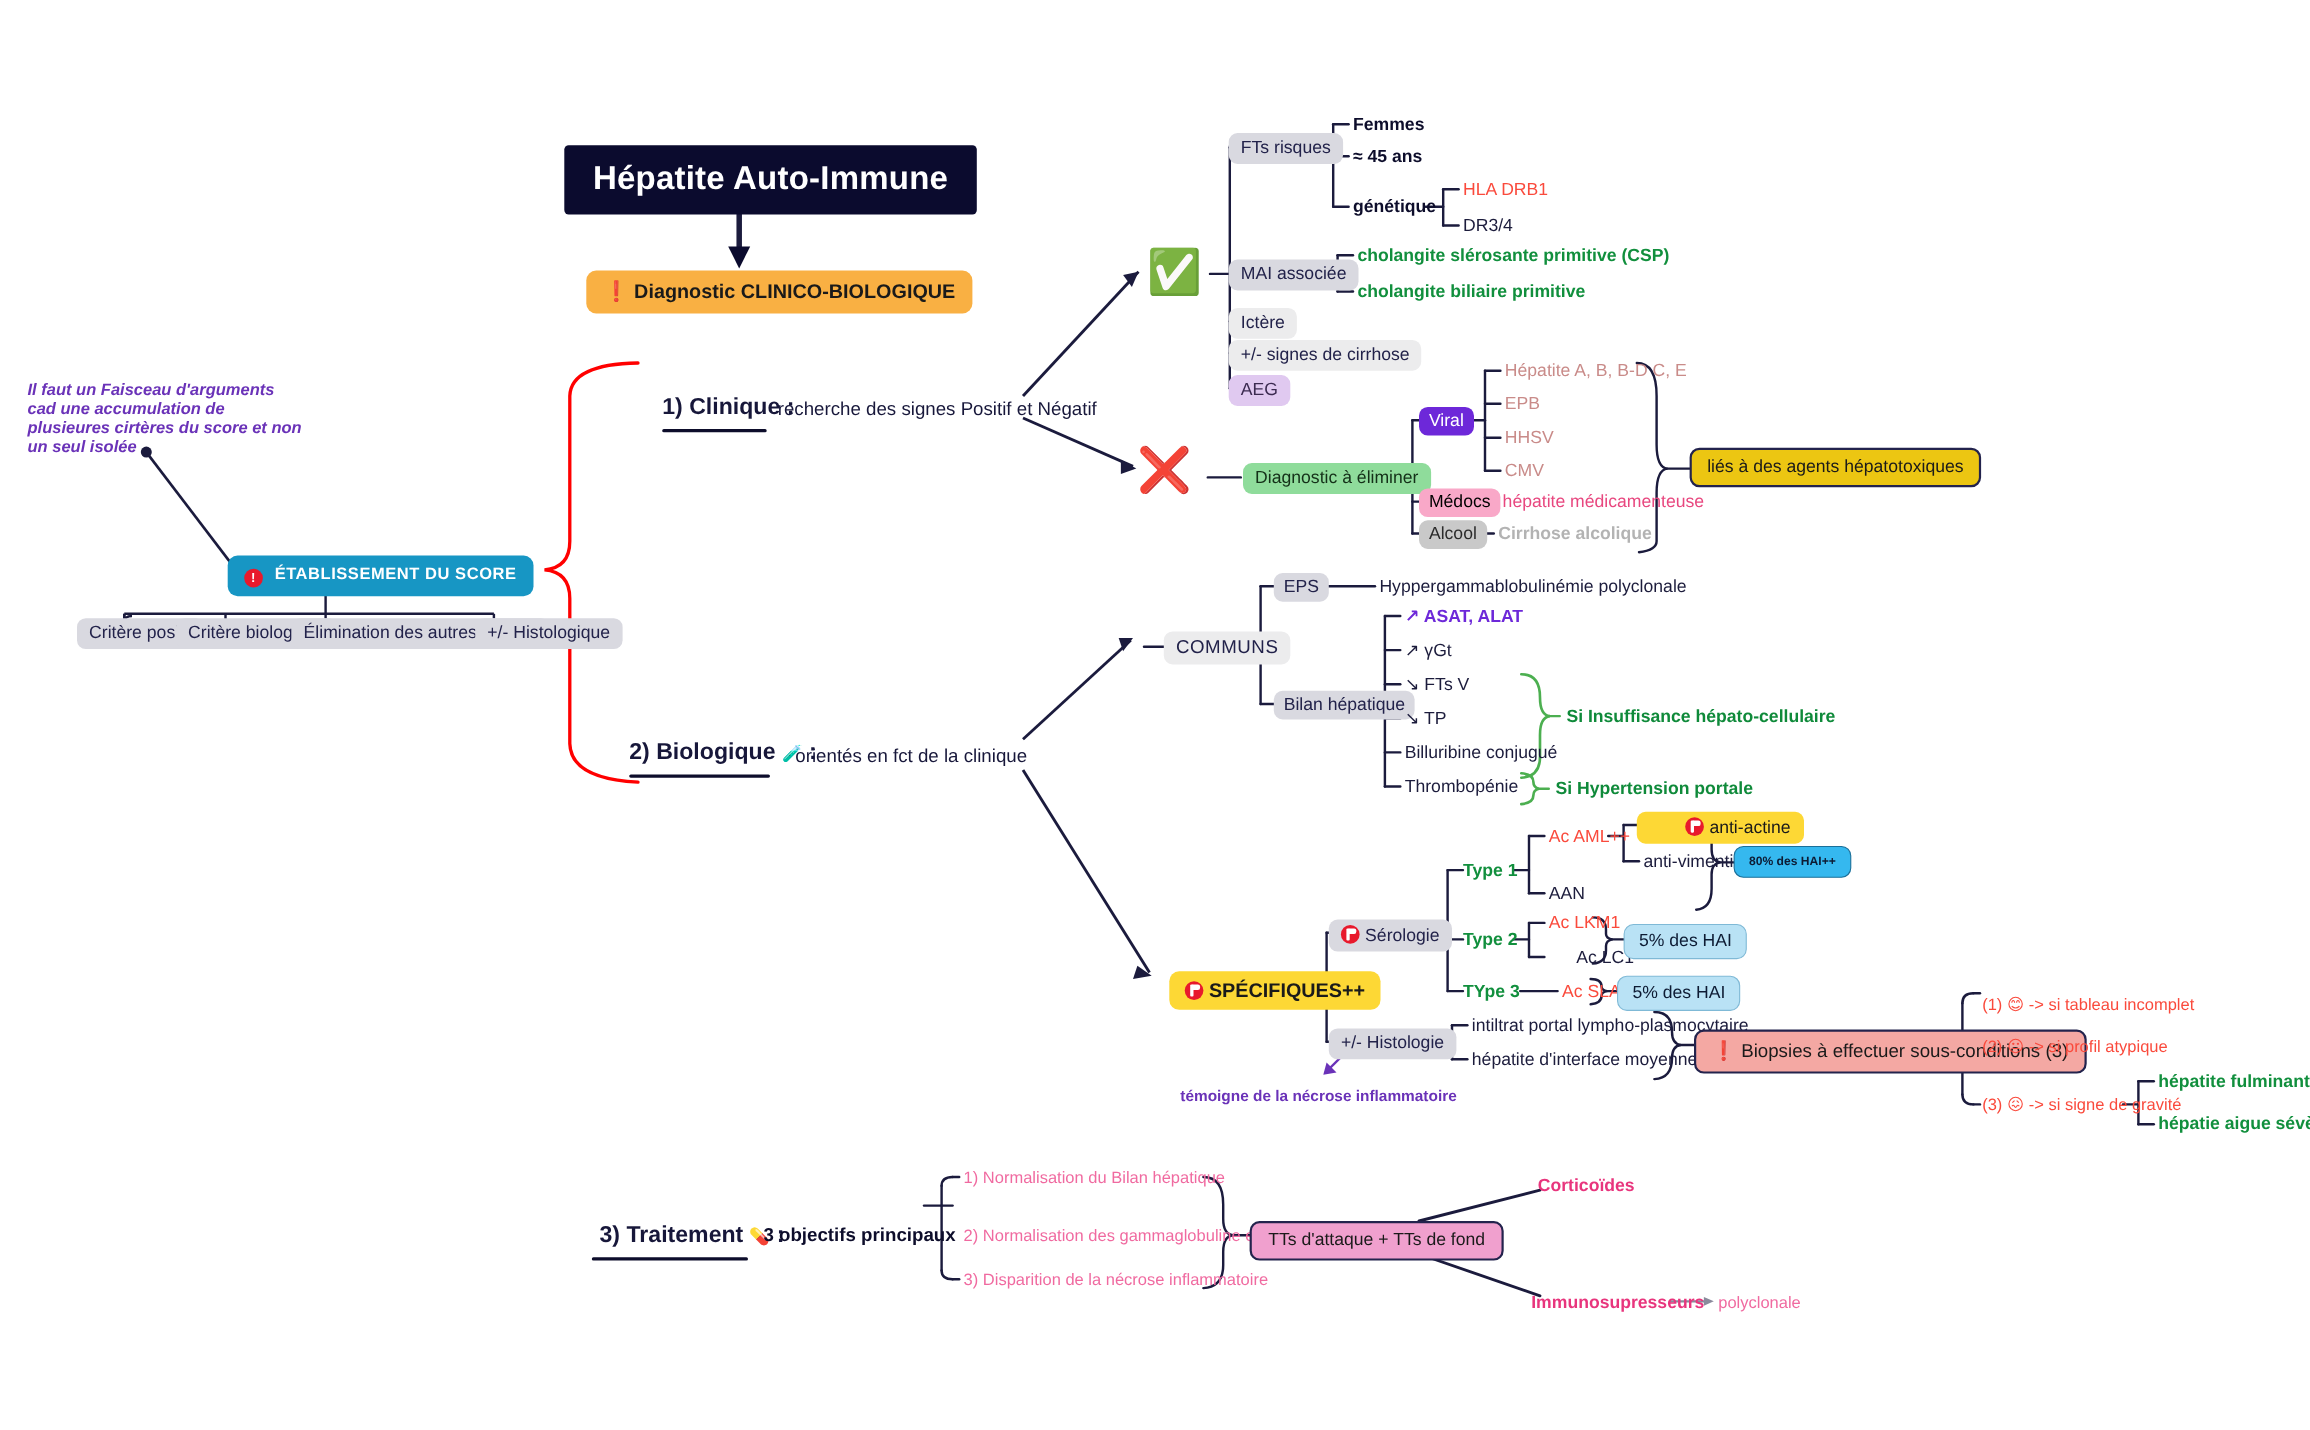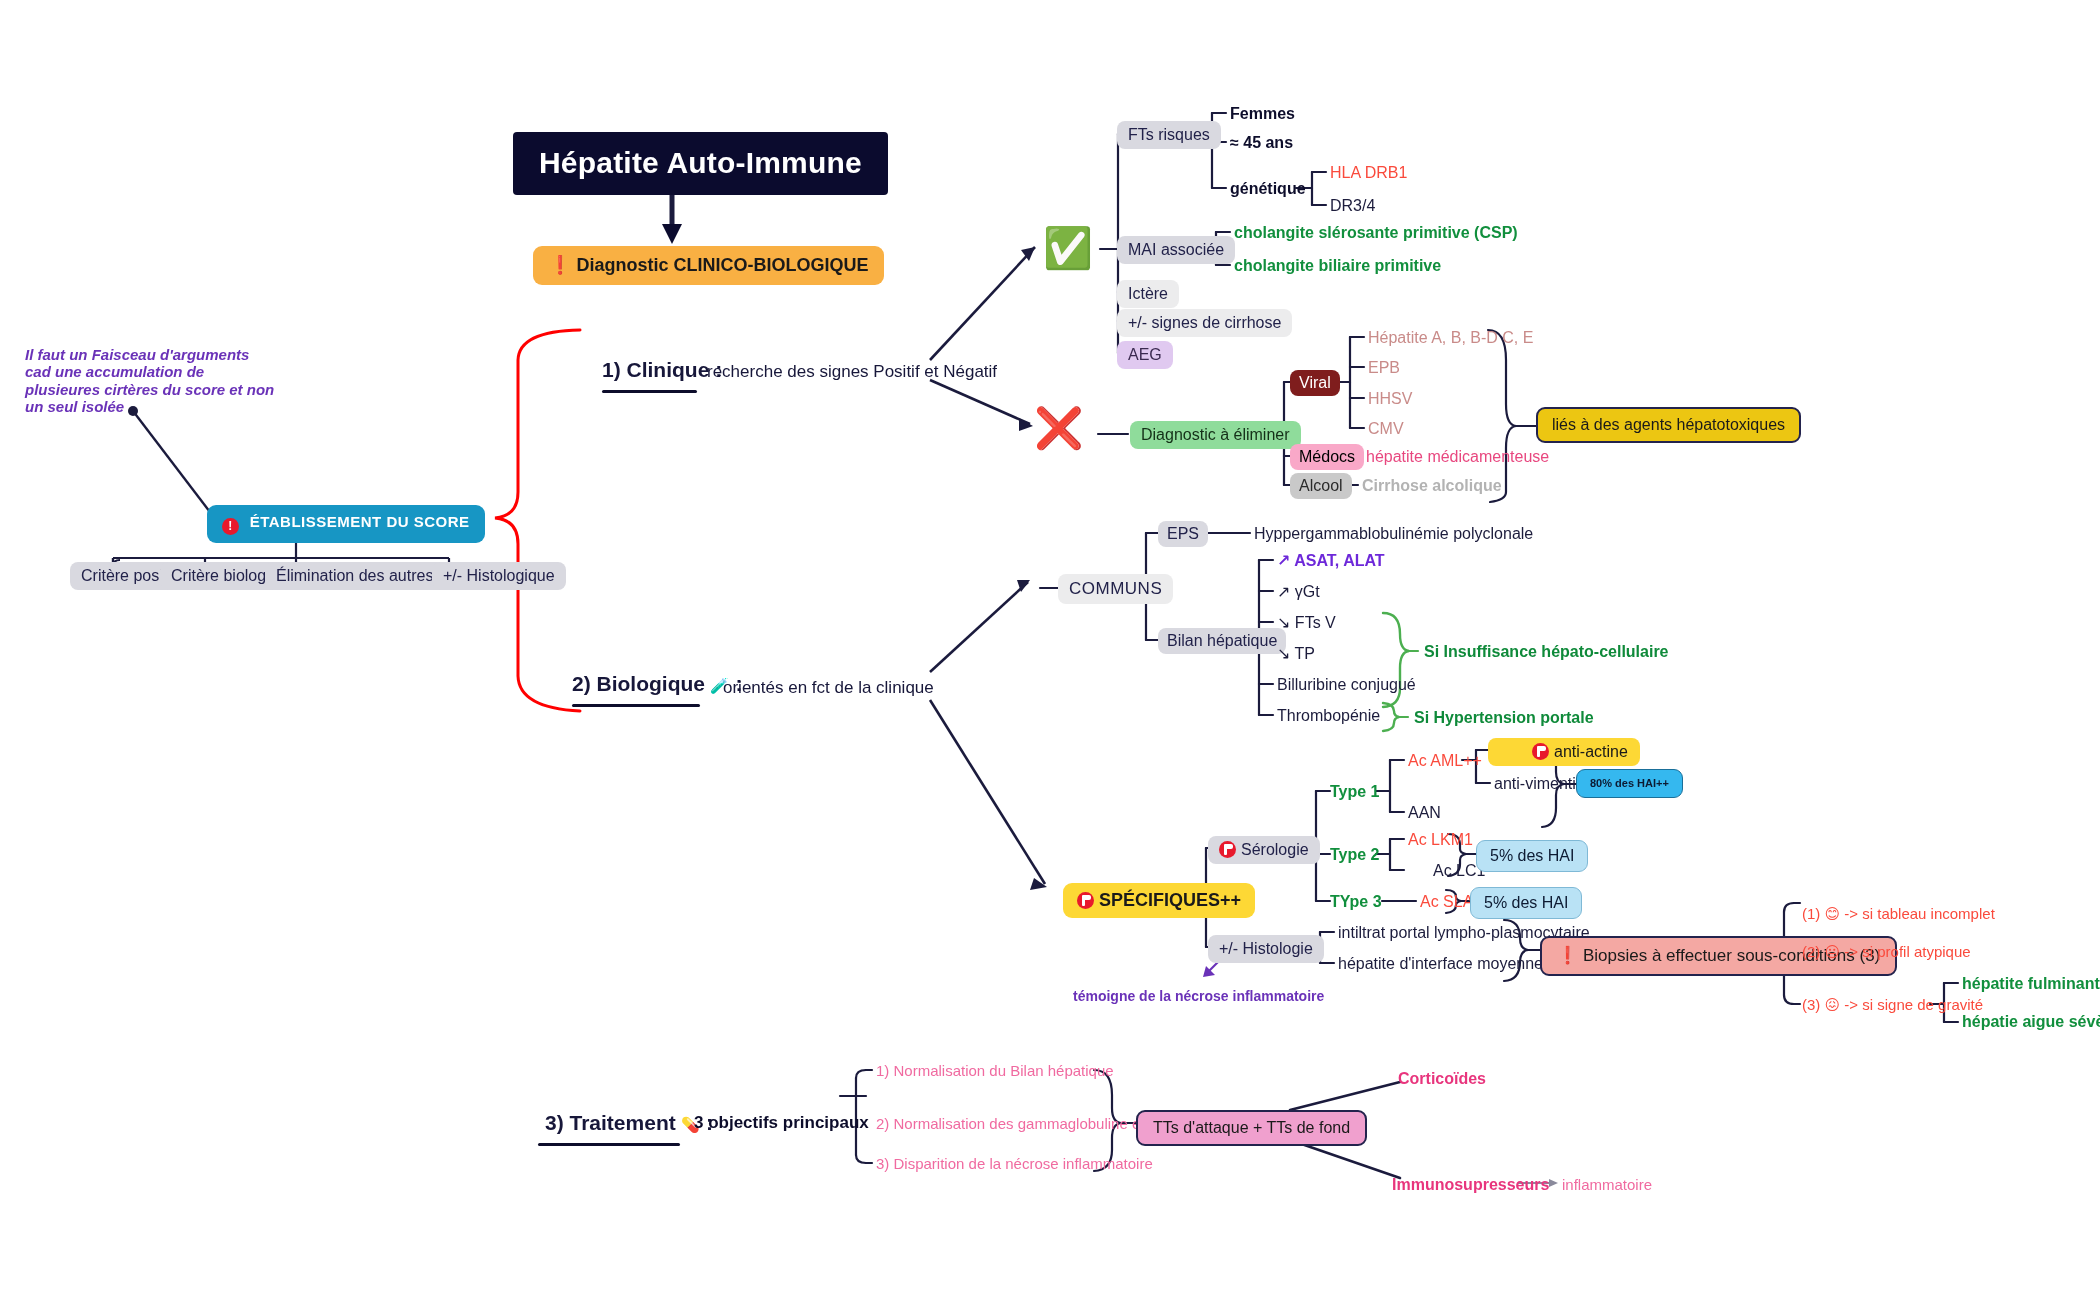--- a/index.html
+++ b/index.html
@@ -8,21 +8,21 @@
   #canvas{position:relative;width:2100px;height:1300px;}
   svg.wires{position:absolute;left:0;top:0;width:2100px;height:1300px;pointer-events:none;}
   .n{position:absolute;white-space:nowrap;line-height:1.15;}
 
   
   .chip{padding:5px 11px;border-radius:8px;font-size:16px;}
   .chip-grey{background:#d9d9e0;color:#22224a;}
   .chip-grey2{background:#ececed;color:#22224a;}
   .chip-purple{background:#e0c9f0;color:#3b2a50;}
   .chip-green{background:#8fdc9b;color:#143018;}
-  .chip-viral{background:#7f1d1d;color:#ffffff;}
+  .chip-viral{background:#6d28d9;color:#ffffff;}
   .chip-medocs{background:#f9a8c8;color:#000000;}
   .chip-alcool{background:#c9c9c9;color:#2b2b2b;}
 
   .title-box{background:#0b0b2e;color:#ffffff;border-radius:4px;
              padding:14px 26px;font-size:30px;font-weight:700;letter-spacing:.2px;}
   .banner{background:#f9b043;color:#1a1a1a;border-radius:9px;padding:9px 16px;
           font-size:18px;font-weight:600;}
   .score-box{background:#1796c4;color:#ffffff;border-radius:9px;padding:8px 15px;
              font-size:15px;font-weight:700;letter-spacing:.5px;}
   .hepatox{background:#ecc612;color:#1a1a1a;border:2px solid #23234d;border-radius:9px;
@@ -396,15 +396,15 @@
   <div class="n t-green-b" style="left:1962px;top:1013px;">hépatie aigue sévère</div>
 
   <div class="n t-pinklight" style="left:876px;top:1062px;">1) Normalisation du Bilan hépatique</div>
   <div class="n t-pinklight" style="left:876px;top:1115px;">2) Normalisation des gammaglobuline et IgG</div>
   <div class="n t-pinklight" style="left:876px;top:1155px;">3) Disparition de la nécrose inflammatoire</div>
 
   <div class="n tts" style="left:1136px;top:1110px;">TTs d'attaque + TTs de fond</div>
 
   <div class="n t-pinkb" style="left:1398px;top:1070px;">Corticoïdes</div>
   <div class="n t-pinkb" style="left:1392px;top:1176px;">Immunosupresseurs</div>
-  <div class="n t-pinklight" style="left:1562px;top:1176px;">inflammatoire</div>
+  <div class="n t-pinklight" style="left:1562px;top:1176px;">polyclonale</div>
 
 </div>
 
 </body></html>

